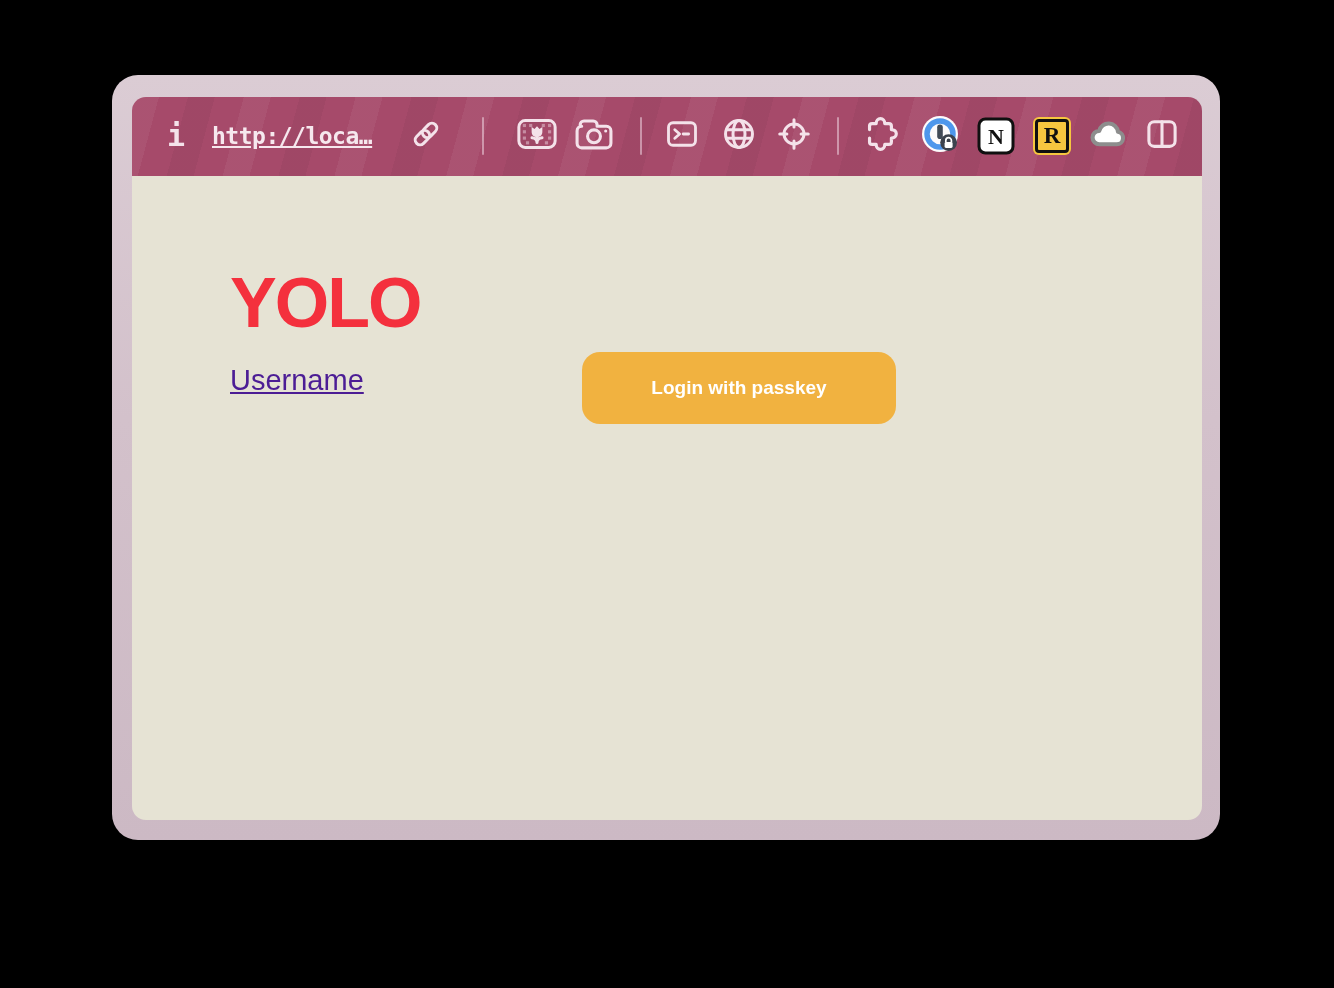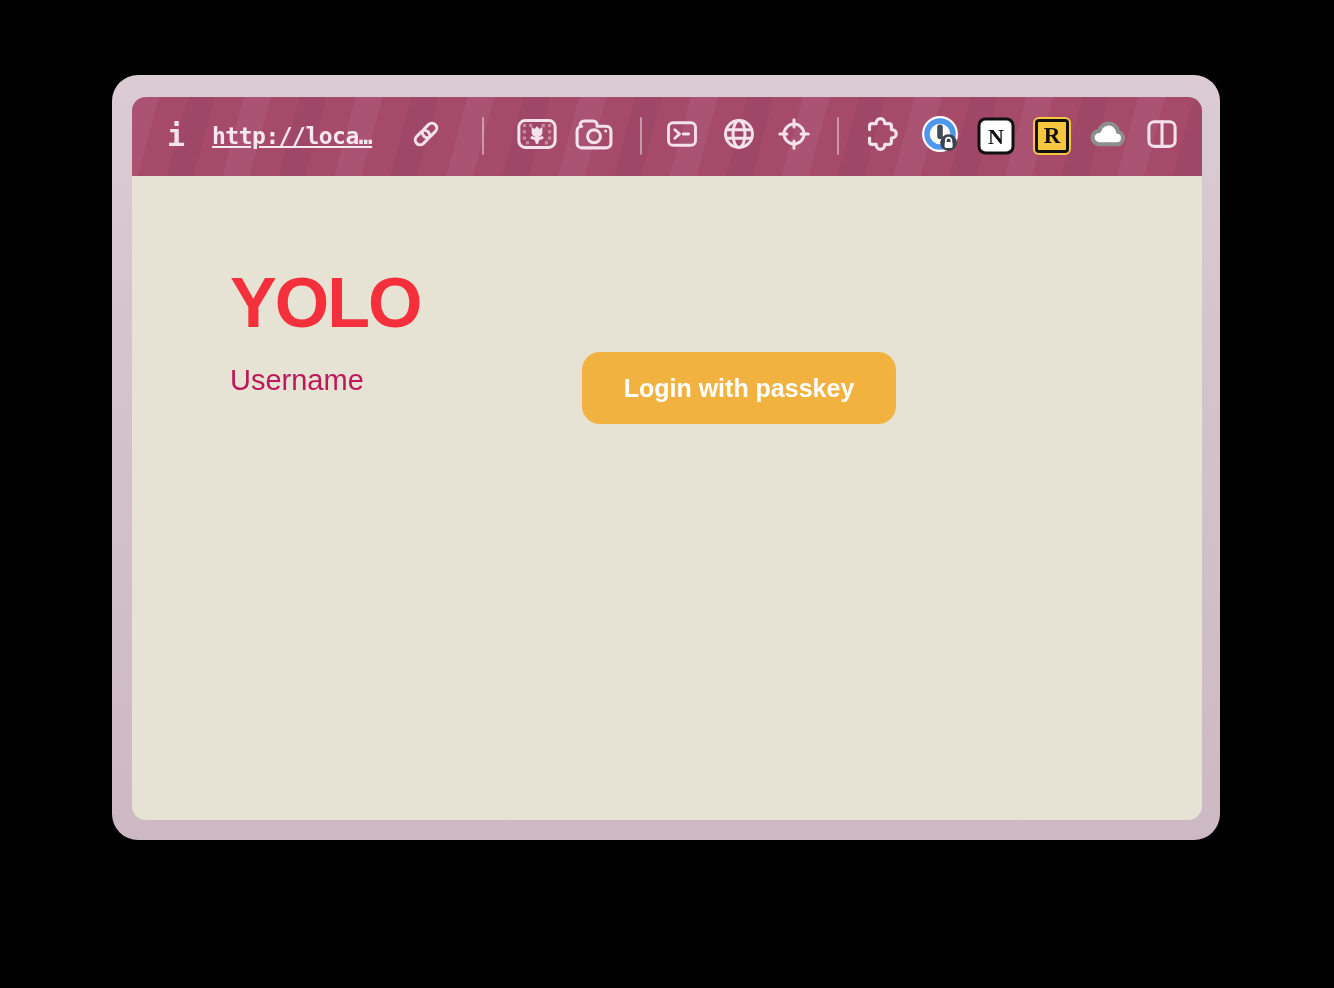--- a/index.html
+++ b/index.html
@@ -37,24 +37,24 @@
     box-sizing:border-box;}
   .reader-box{width:34px;height:34px;background:#f6c63f;border:3px solid #101010;
     border-radius:4px;box-shadow:0 0 0 2px #f6c63f;display:flex;align-items:center;
     justify-content:center;font-family:"Liberation Serif",serif;font-weight:700;
     font-size:23px;color:#101010;box-sizing:border-box;}
 
   
   .content{position:relative;flex:1;background:#e6e3d4;}
   .page-heading{position:absolute;left:98px;top:92px;font-size:70px;font-weight:700;
     letter-spacing:-2px;color:#f4303d;line-height:1;}
-  .username-label{position:absolute;left:98px;top:190px;font-size:29px;color:#be185d;
-    line-height:1;}
+  .username-label{position:absolute;left:98px;top:190px;font-size:29px;color:#4c1d95;
+    line-height:1;text-decoration:underline;}
   .login-btn{position:absolute;left:450px;top:176px;width:314px;height:72px;
-    background:#f1b240;border:none;border-radius:18px;color:#ffffff;font-size:25px;
+    background:#f1b240;border:none;border-radius:18px;color:#ffffff;font-size:19px;
     font-weight:700;font-family:"Liberation Sans",sans-serif;display:flex;
     align-items:center;justify-content:center;cursor:pointer;}
 </style>
 </head>
 <body>
 
 <div class="screen">
   <div class="window-frame">
     <div class="window-inner">
 

